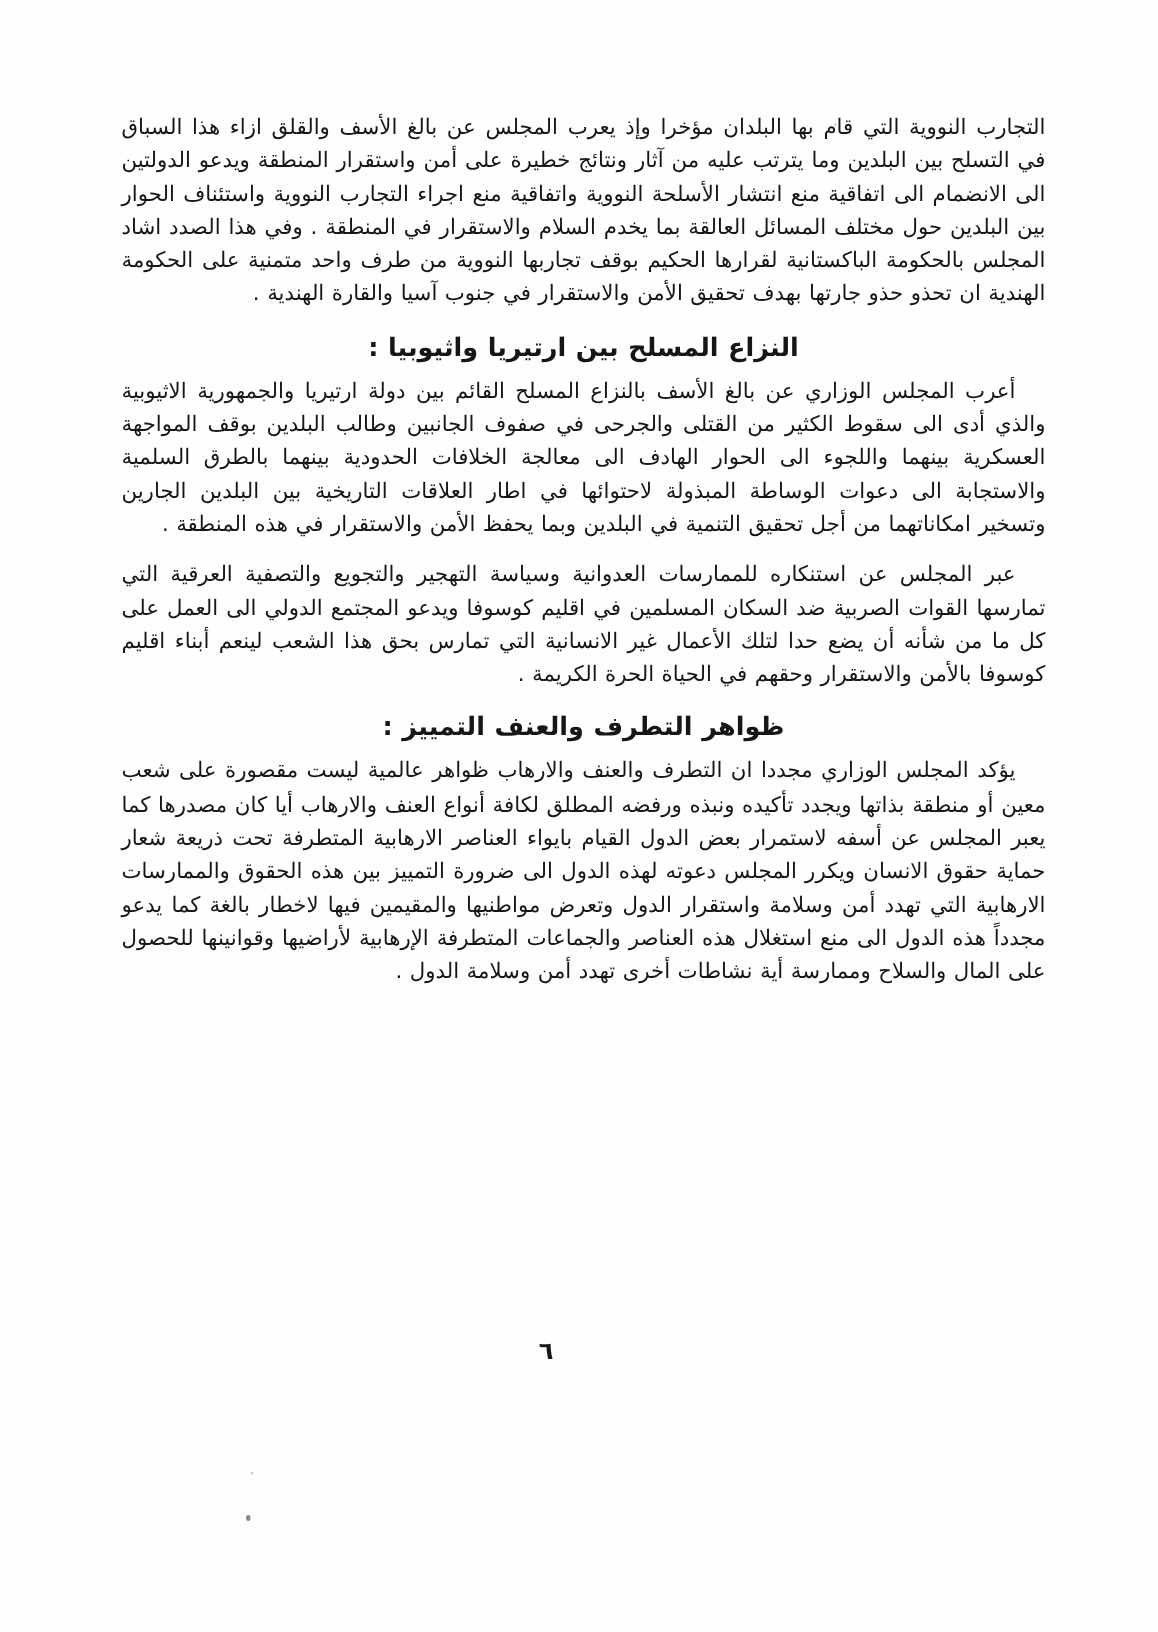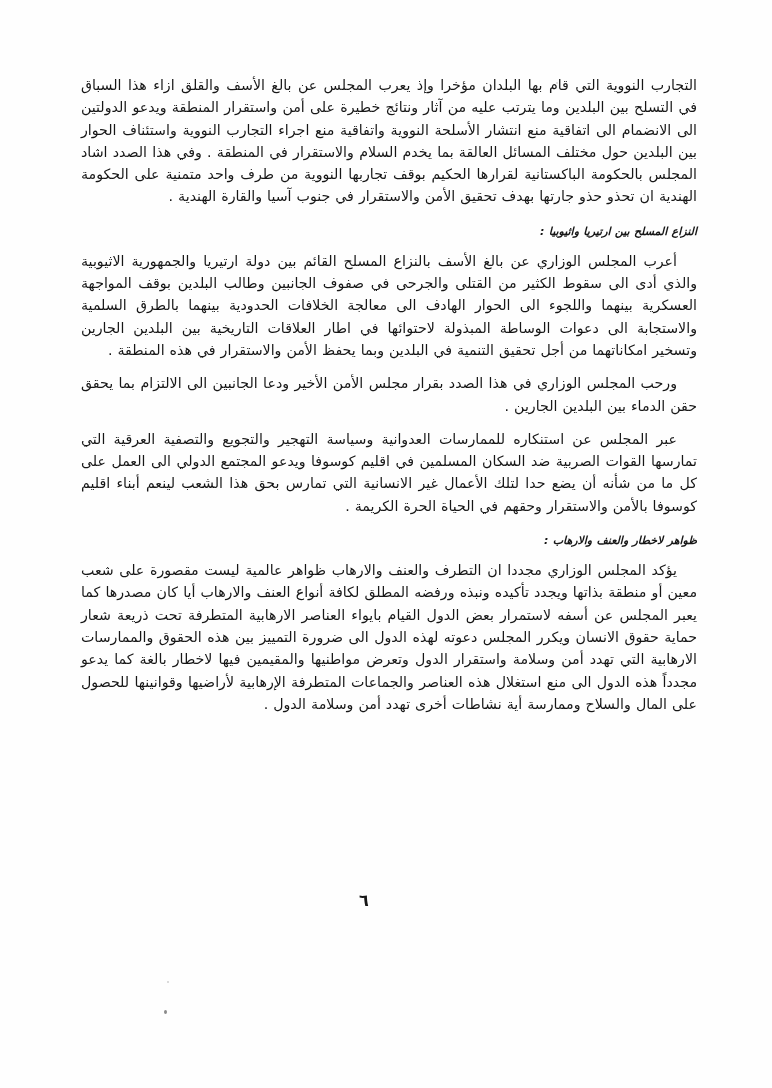--- a/index.html
+++ b/index.html
@@ -30,25 +30,24 @@
   }
   .para {
     margin: 0 0 11px 0;
     text-indent: 20px;
   }
   .para.continuation {
     text-indent: 0;
   }
   .section-heading {
     margin: 13px 0 7px 0;
-    font-size: 11px;
+    font-size: 17px;
     font-weight: bold;
-    text-align: right;
+    text-align: center;
     line-height: 22px;
-    font-style: italic;
   }
   .page-number {
     position: absolute;
     top: 891px;
     left: 352px;
     width: 24px;
     text-align: center;
     font-size: 16px;
     font-weight: bold;
     direction: rtl;
@@ -84,29 +83,28 @@
 
 <div class="page">
 
   <div class="text-column">
 
     <p class="para continuation">التجارب النووية التي قام بها البلدان مؤخرا وإذ يعرب المجلس عن بالغ الأسف والقلق ازاء هذا السباق في التسلح بين البلدين وما يترتب عليه من آثار ونتائج خطيرة على أمن واستقرار المنطقة ويدعو الدولتين الى الانضمام الى اتفاقية منع انتشار الأسلحة النووية واتفاقية منع اجراء التجارب النووية واستئناف الحوار بين البلدين حول مختلف المسائل العالقة بما يخدم السلام والاستقرار في المنطقة . وفي هذا الصدد اشاد المجلس بالحكومة الباكستانية لقرارها الحكيم بوقف تجاربها النووية من طرف واحد متمنية على الحكومة الهندية ان تحذو حذو جارتها بهدف تحقيق الأمن والاستقرار في جنوب آسيا والقارة الهندية .</p>
 
     <section>
       <h2 class="section-heading">النزاع المسلح بين ارتيريا واثيوبيا :</h2>
       <p class="para">أعرب المجلس الوزاري عن بالغ الأسف بالنزاع المسلح القائم بين دولة ارتيريا والجمهورية الاثيوبية والذي أدى الى سقوط الكثير من القتلى والجرحى في صفوف الجانبين وطالب البلدين بوقف المواجهة العسكرية بينهما واللجوء الى الحوار الهادف الى معالجة الخلافات الحدودية بينهما بالطرق السلمية والاستجابة الى دعوات الوساطة المبذولة لاحتوائها في اطار العلاقات التاريخية بين البلدين الجارين وتسخير امكاناتهما من أجل تحقيق التنمية في البلدين وبما يحفظ الأمن والاستقرار في هذه المنطقة .</p>
-      <p class="para">ورحب المجلس الوزاري في هذا الصدد بقرار مجلس الأمن الأخير ودعا الجانبين الى الالتزام بما يحقق حقن الدماء بين البلدين الجارين .</p>
     </section>
 
     <section>
       <p class="para">عبر المجلس عن استنكاره للممارسات العدوانية وسياسة التهجير والتجويع والتصفية العرقية التي تمارسها القوات الصربية ضد السكان المسلمين في اقليم كوسوفا ويدعو المجتمع الدولي الى العمل على كل ما من شأنه أن يضع حدا لتلك الأعمال غير الانسانية التي تمارس بحق هذا الشعب لينعم أبناء اقليم كوسوفا بالأمن والاستقرار وحقهم في الحياة الحرة الكريمة .</p>
     </section>
 
     <section>
-      <h2 class="section-heading">ظواهر لاخطار والعنف والارهاب :</h2>
+      <h2 class="section-heading">ظواهر التطرف والعنف التمييز :</h2>
       <p class="para">يؤكد المجلس الوزاري مجددا ان التطرف والعنف والارهاب ظواهر عالمية ليست مقصورة على شعب معين أو منطقة بذاتها ويجدد تأكيده ونبذه ورفضه المطلق لكافة أنواع العنف والارهاب أيا كان مصدرها كما يعبر المجلس عن أسفه لاستمرار بعض الدول القيام بايواء العناصر الارهابية المتطرفة تحت ذريعة شعار حماية حقوق الانسان ويكرر المجلس دعوته لهذه الدول الى ضرورة التمييز بين هذه الحقوق والممارسات الارهابية التي تهدد أمن وسلامة واستقرار الدول وتعرض مواطنيها والمقيمين فيها لاخطار بالغة كما يدعو مجدداً هذه الدول الى منع استغلال هذه العناصر والجماعات المتطرفة الإرهابية لأراضيها وقوانينها للحصول على المال والسلاح وممارسة أية نشاطات أخرى تهدد أمن وسلامة الدول .</p>
     </section>
 
   </div>
 
   <div class="page-number">٦</div>
 
   <div class="speck speck-a"></div>
   <div class="speck speck-b"></div>
   <div class="speck speck-c"></div>

